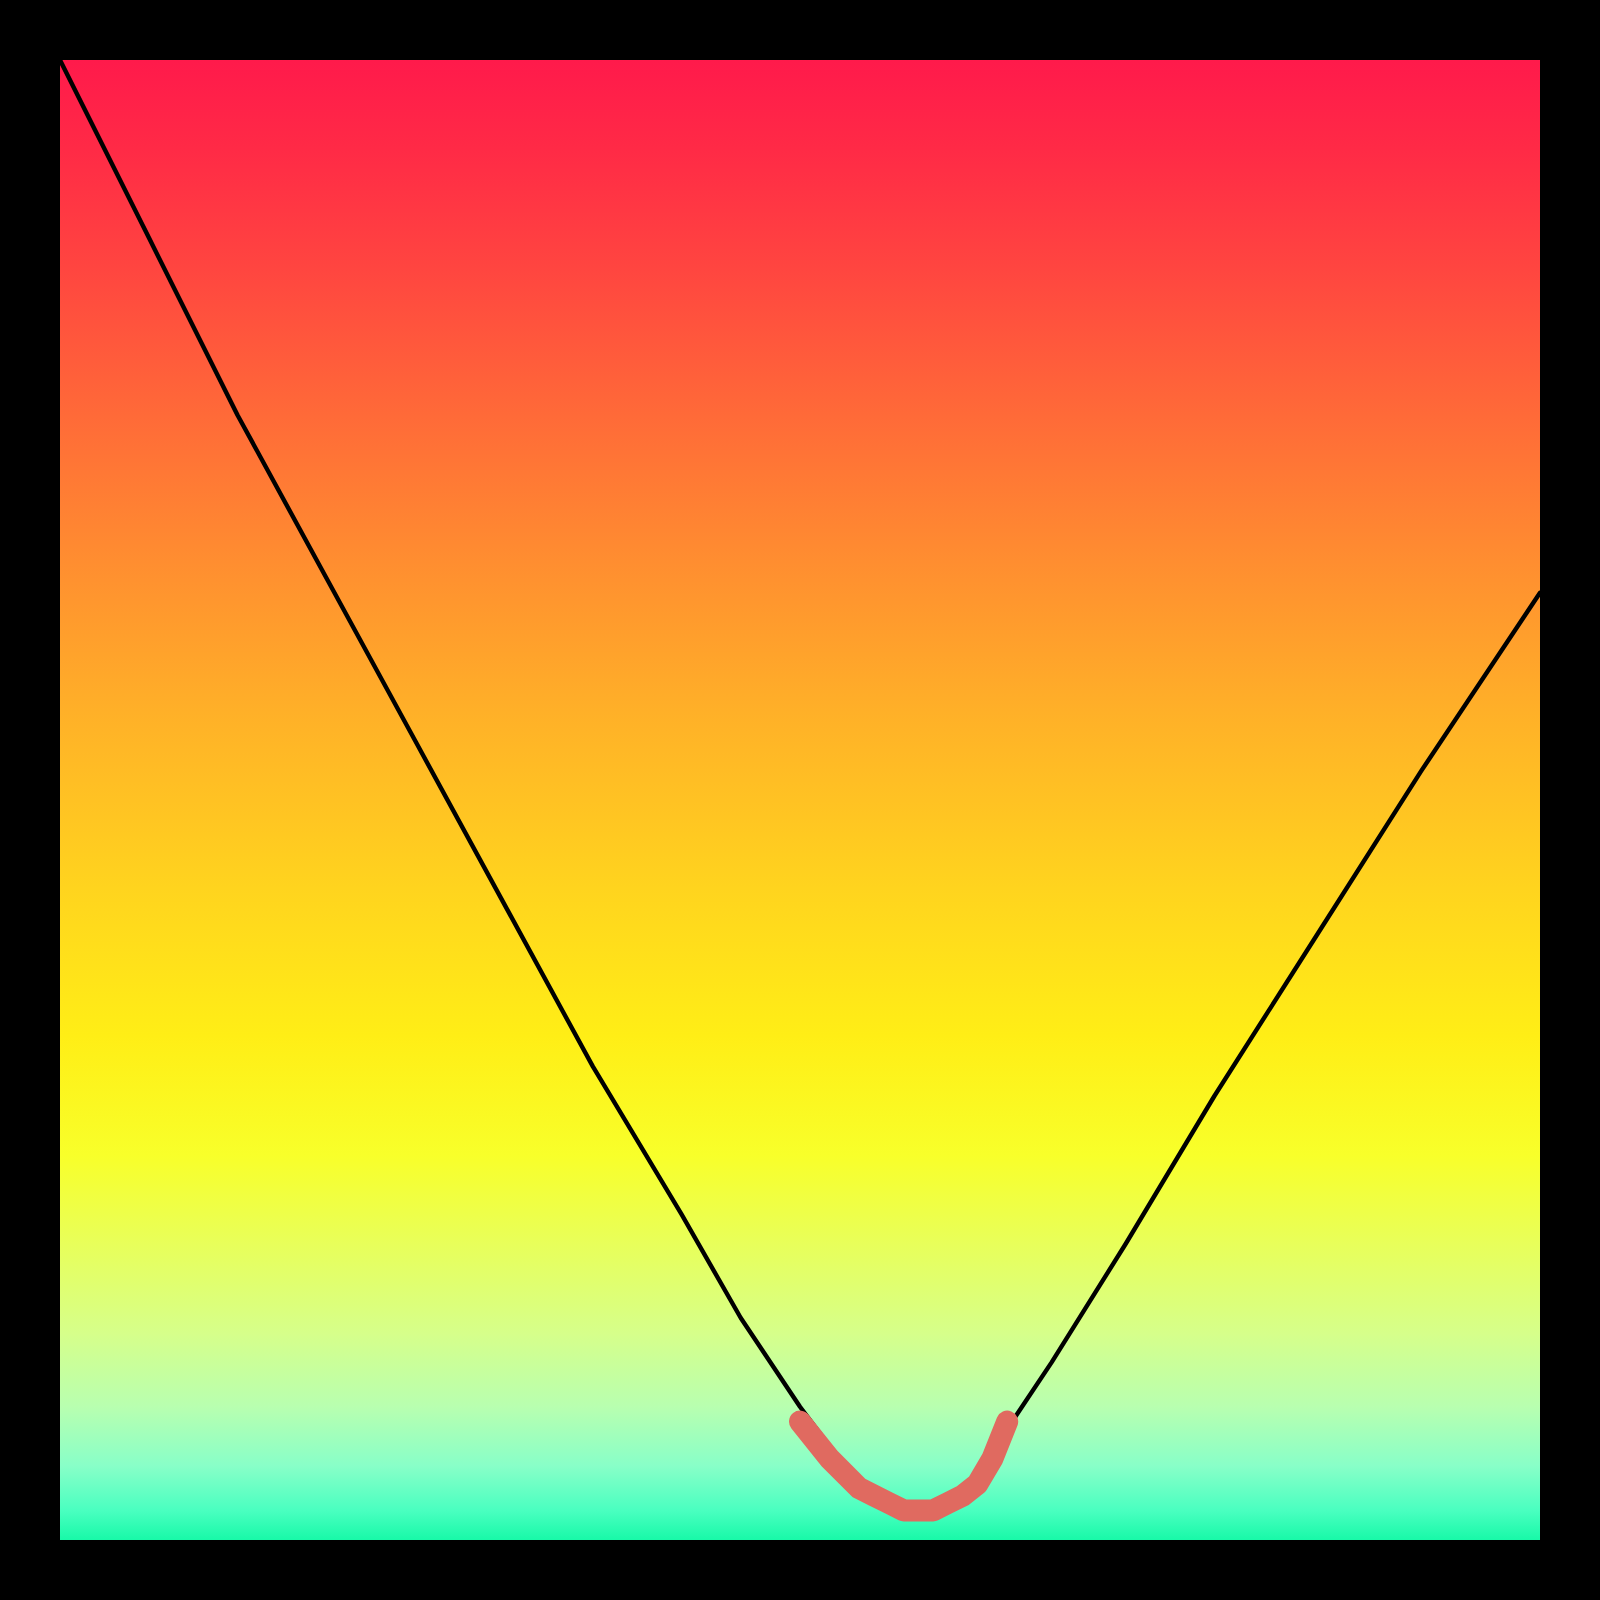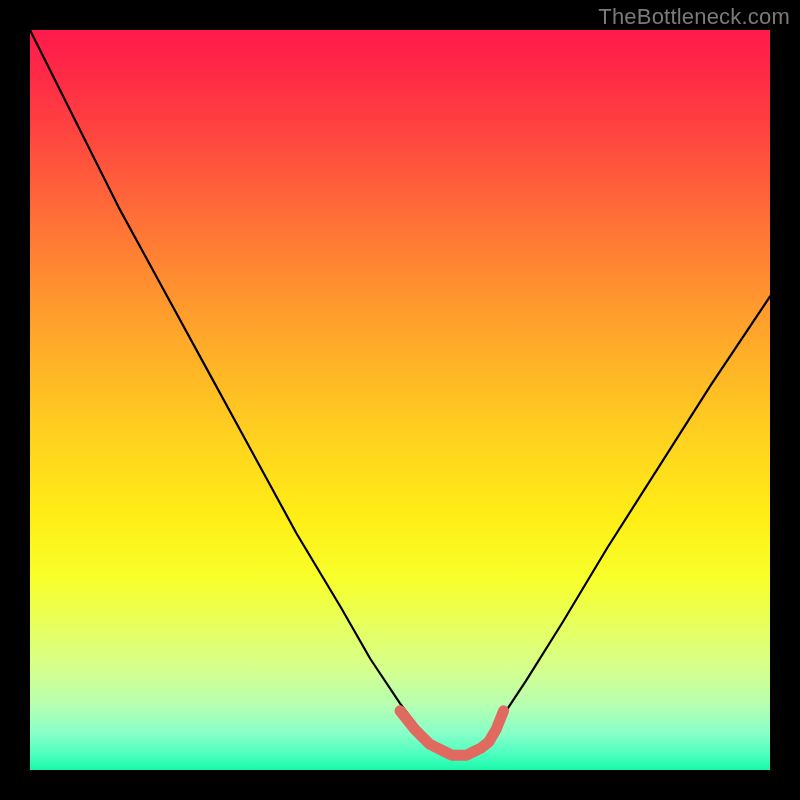--- a/index.html
+++ b/index.html
@@ -58,21 +58,20 @@
     font-weight: 500;
     letter-spacing: 0.2px;
     user-select: none;
   }
 </style>
 </head>
 <body>
 
 <div class="frame">
 
-  <div class="watermark">TheBottleneck.com</div>
 
   <div class="plot-area">
     <svg class="curve" viewBox="0 0 740 740" preserveAspectRatio="none">
       <path id="path-curve" fill="none" stroke="#000" stroke-width="2.2" stroke-linecap="round" stroke-linejoin="round" d="M0.0 0.0 L44.4 88.8 L88.8 177.6 L133.2 259.0 L177.6 340.4 L222.0 421.8 L266.4 503.2 L310.8 577.2 L340.4 629.0 L370.0 673.4 L392.2 703.0 L407.0 717.8 L421.8 725.2 L436.6 725.2 L451.4 717.8 L466.2 695.6 L495.8 651.2 L532.8 592.0 L577.2 518.0 L629.0 436.6 L680.8 355.2 L740.0 266.4"></path>
       <path id="path-highlight" fill="none" stroke="#e06a60" stroke-width="11" stroke-linecap="round" stroke-linejoin="round" d="M370.0 680.8 L384.8 699.3 L399.6 714.1 L407.0 717.8 L414.4 721.5 L421.8 725.2 L429.2 725.2 L436.6 725.2 L444.0 721.5 L451.4 717.8 L458.8 711.9 L466.2 699.3 L473.6 680.8"></path>
     </svg>
   </div>
 
 </div>
 

